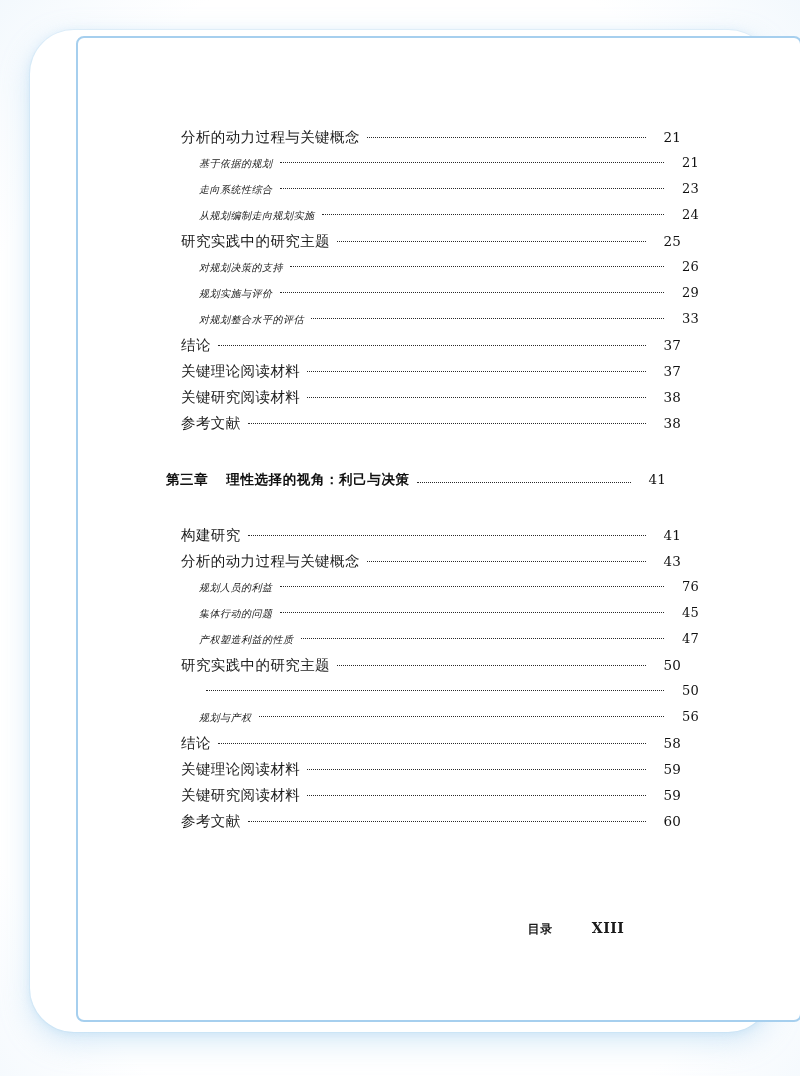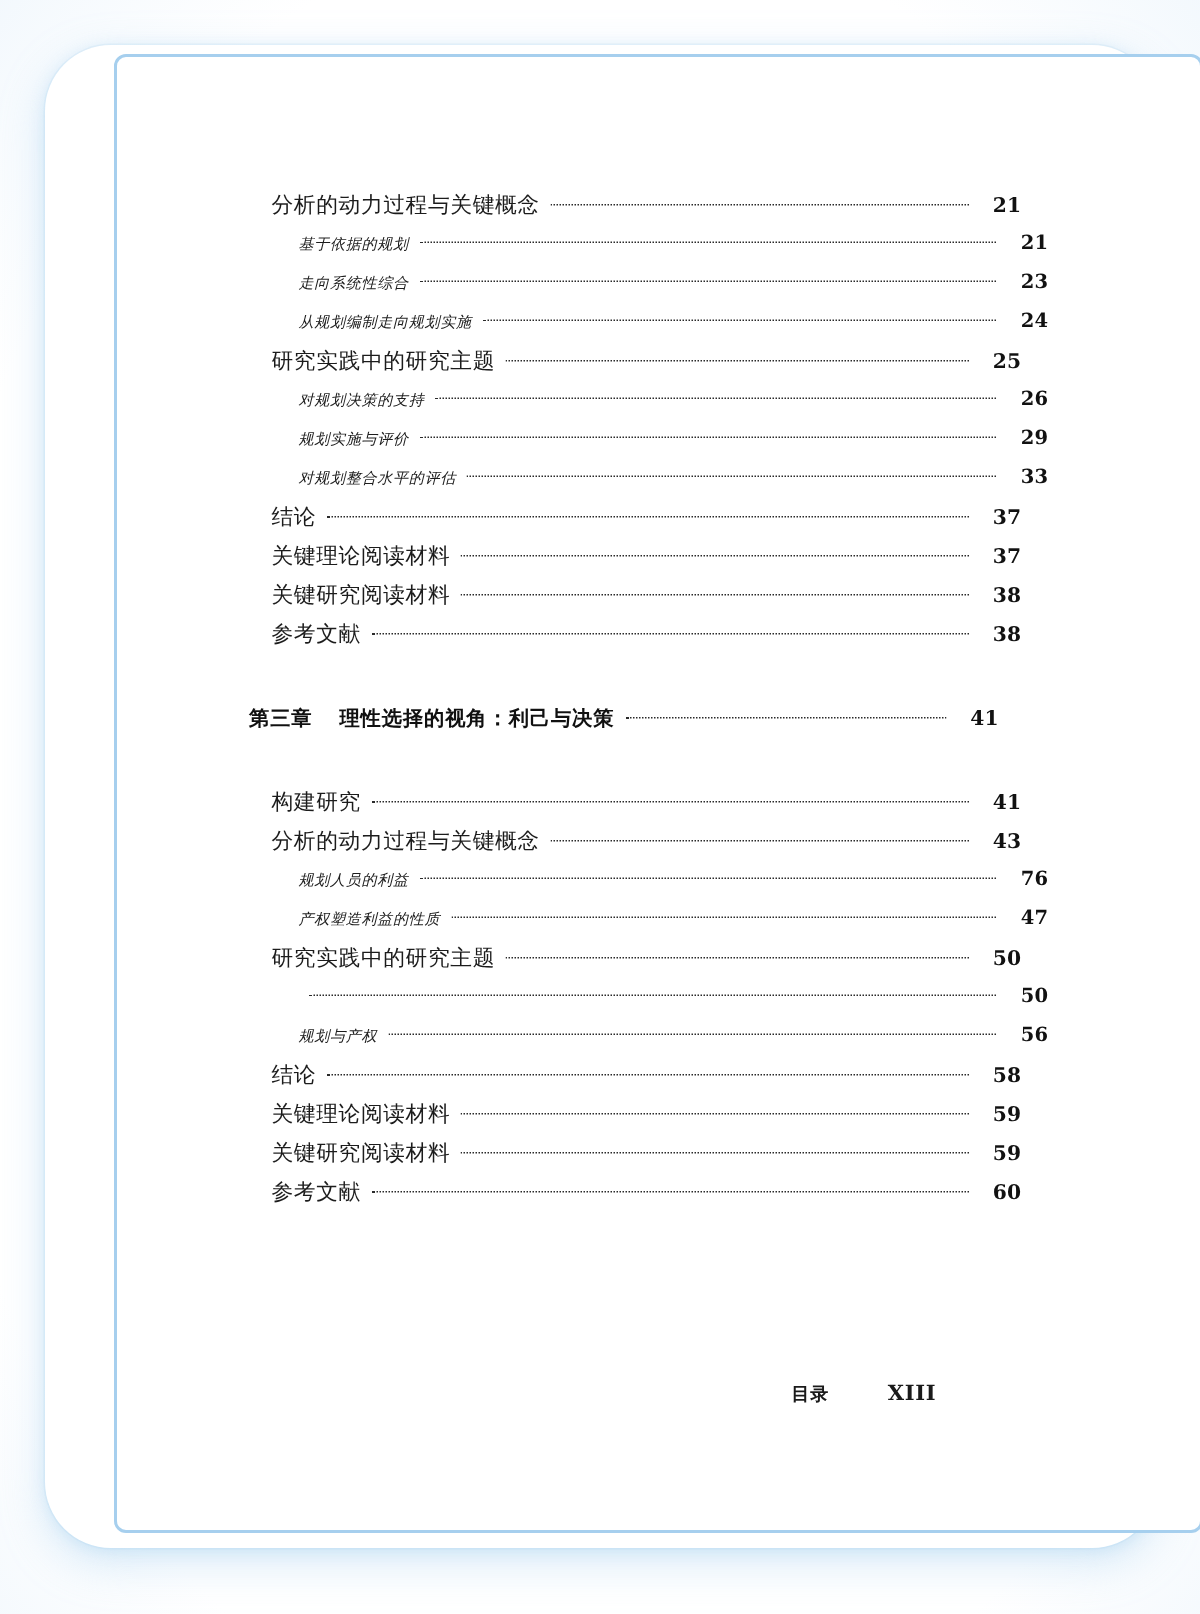--- a/index.html
+++ b/index.html
@@ -94,21 +94,21 @@
     left: 0;
     right: 0;
     bottom: 4px;
     border-bottom: 1.4px dotted #2a2a2a;
   }
 
   .pageno {
     flex: 0 0 30px;
     text-align: right;
     font-family: "DejaVu Serif", "Liberation Serif", serif;
-    font-weight: bold;
+    font-weight: normal;
     font-size: 13.5px;
     color: #111111;
     letter-spacing: 0.2px;
   }
 
   
   .lvl1 {
     margin-left: 0;
   }
   .lvl1 .toc-label {
@@ -131,20 +131,21 @@
   }
   .lvl2 .pageno {
     font-size: 13px;
   }
 
   
   .chapter {
     margin-left: -15px;
     height: 26px;
     line-height: 26px;
+    align-items: center;
   }
   .chapter .toc-label {
     font-family: "DejaVu Sans", "Liberation Sans", sans-serif;
     font-size: 13.5px;
     font-weight: bold;
     letter-spacing: 0.6px;
     color: #101010;
   }
   .chapter .chapter-num {
     margin-right: 18px;
@@ -272,20 +273,25 @@
             <span class="toc-label">分析的动力过程与关键概念</span>
             <span class="leader"></span>
             <span class="pageno">43</span>
           </div>
           <div class="toc-row lvl2">
             <span class="toc-label">规划人员的利益</span>
             <span class="leader"></span>
             <span class="pageno">76</span>
           </div>
           <div class="toc-row lvl2">
+            <span class="toc-label">集体行动的问题</span>
+            <span class="leader"></span>
+            <span class="pageno">45</span>
+          </div>
+          <div class="toc-row lvl2">
             <span class="toc-label">产权塑造利益的性质</span>
             <span class="leader"></span>
             <span class="pageno">47</span>
           </div>
           <div class="toc-row lvl1">
             <span class="toc-label">研究实践中的研究主题</span>
             <span class="leader"></span>
             <span class="pageno">50</span>
           </div>
           <div class="toc-row lvl2">

